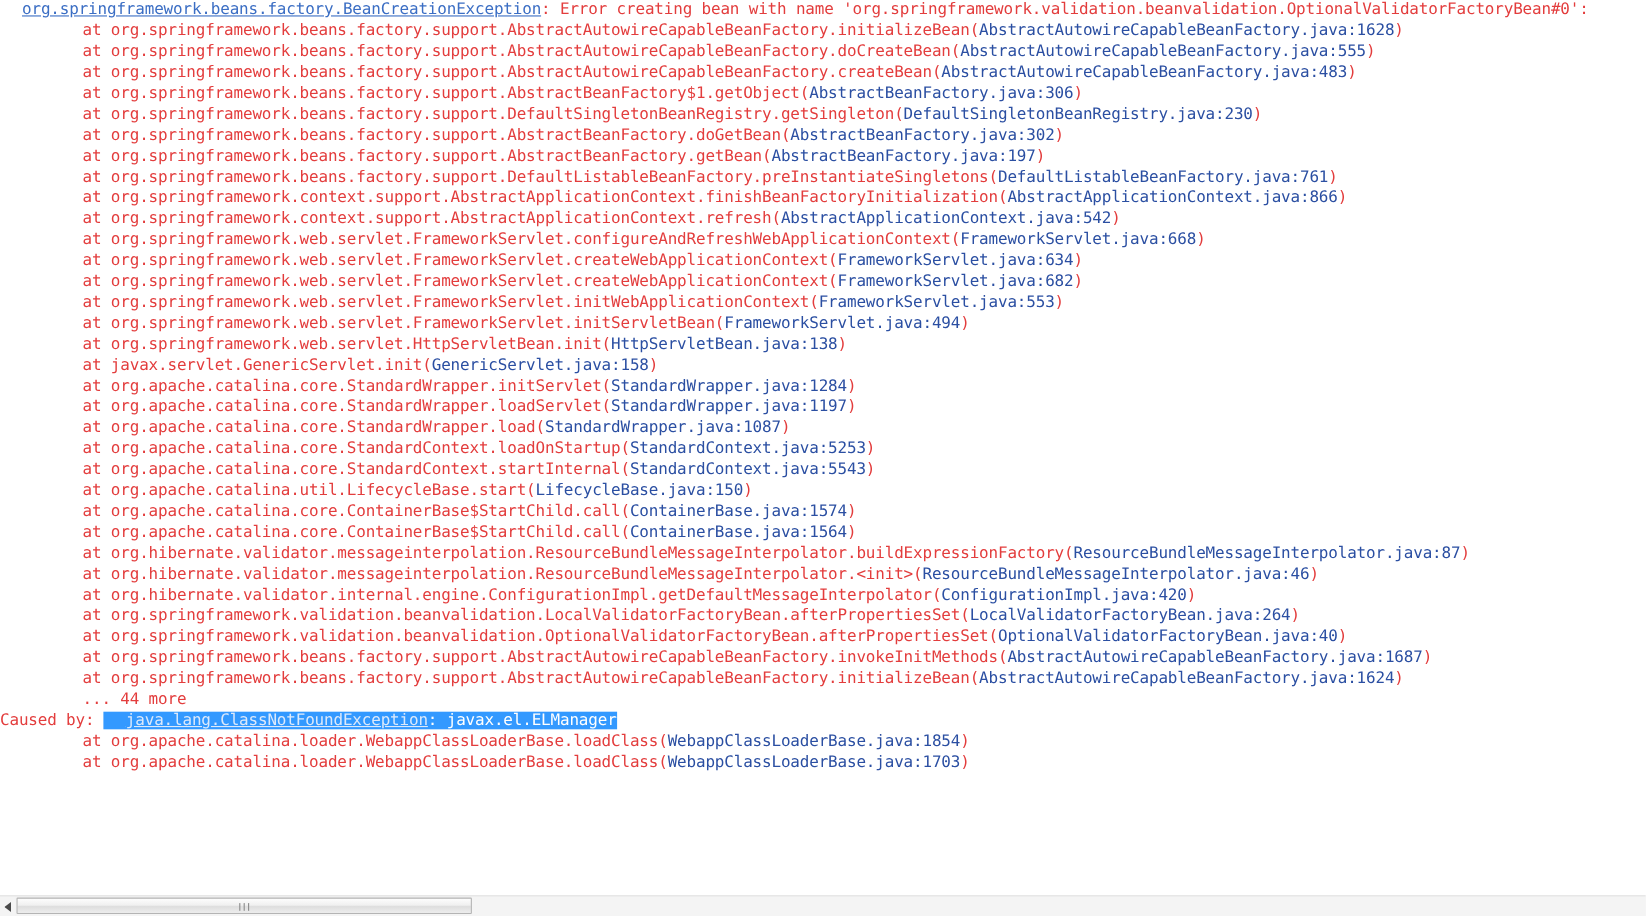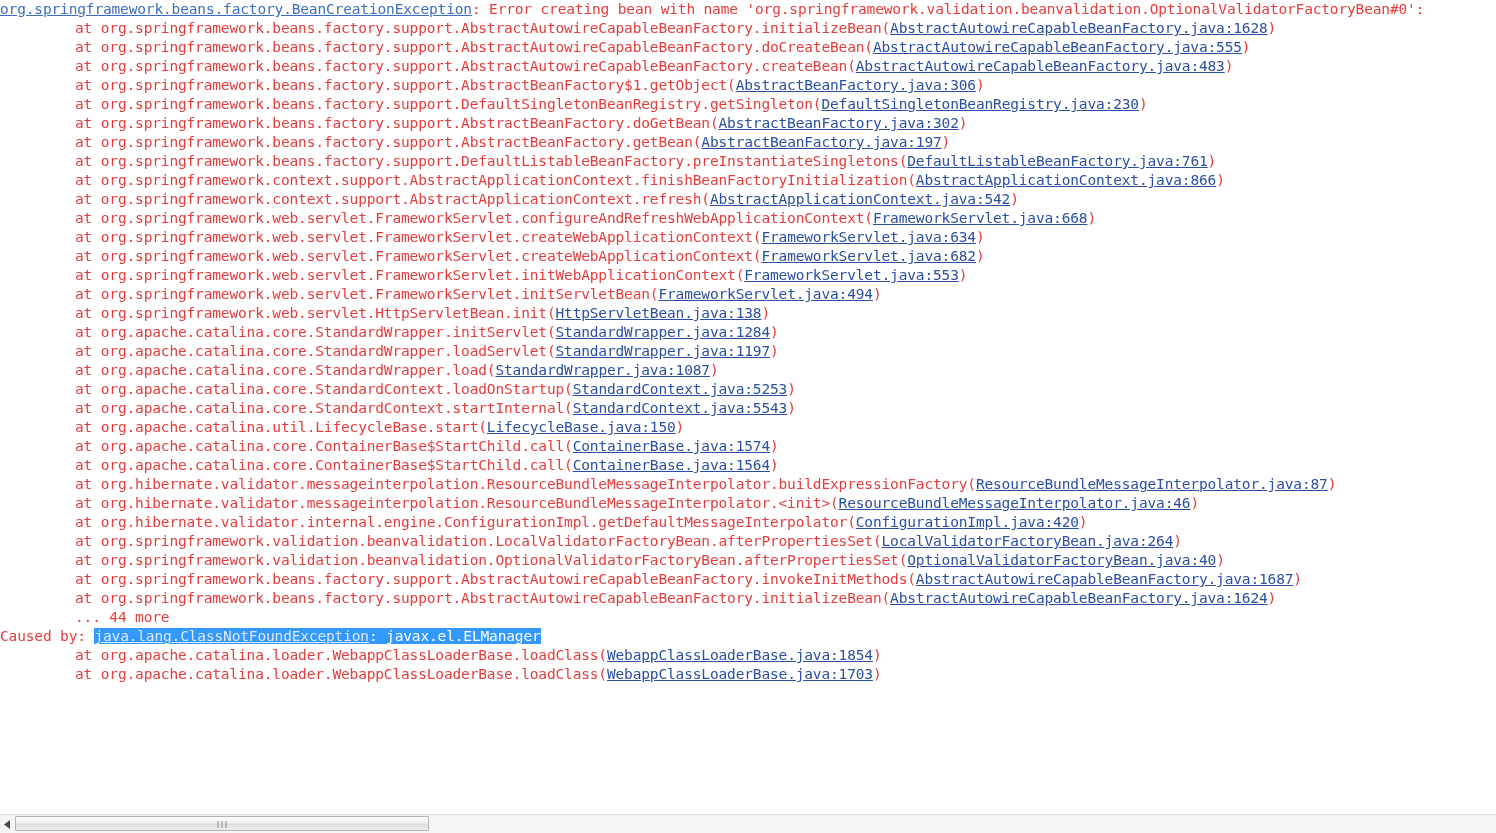--- a/index.html
+++ b/index.html
@@ -36,26 +36,26 @@
 
   .trace-line .indent {
     display: inline-block;
     width: 75px;
   }
 
   
   .xlink {
     color: #3b6ec4;
     text-decoration: underline;
+    padding-left: 20px;
   }
 
   
   .floc {
     color: #2b4fa2;
-    text-decoration: underline;
     text-align: center;
   }
 
   .sel {
     background: #3399ff;
     color: #ffffff;
   }
   .sel .xlink {
     color: #dce9fb;
     text-decoration: underline;
@@ -136,20 +136,21 @@
       <div class="trace-line"><span class="indent"></span><span>at org.springframework.beans.factory.support.AbstractBeanFactory.getBean(</span><span class="floc">AbstractBeanFactory.java:197</span><span>)</span></div>
       <div class="trace-line"><span class="indent"></span><span>at org.springframework.beans.factory.support.DefaultListableBeanFactory.preInstantiateSingletons(</span><span class="floc">DefaultListableBeanFactory.java:761</span><span>)</span></div>
       <div class="trace-line"><span class="indent"></span><span>at org.springframework.context.support.AbstractApplicationContext.finishBeanFactoryInitialization(</span><span class="floc">AbstractApplicationContext.java:866</span><span>)</span></div>
       <div class="trace-line"><span class="indent"></span><span>at org.springframework.context.support.AbstractApplicationContext.refresh(</span><span class="floc">AbstractApplicationContext.java:542</span><span>)</span></div>
       <div class="trace-line"><span class="indent"></span><span>at org.springframework.web.servlet.FrameworkServlet.configureAndRefreshWebApplicationContext(</span><span class="floc">FrameworkServlet.java:668</span><span>)</span></div>
       <div class="trace-line"><span class="indent"></span><span>at org.springframework.web.servlet.FrameworkServlet.createWebApplicationContext(</span><span class="floc">FrameworkServlet.java:634</span><span>)</span></div>
       <div class="trace-line"><span class="indent"></span><span>at org.springframework.web.servlet.FrameworkServlet.createWebApplicationContext(</span><span class="floc">FrameworkServlet.java:682</span><span>)</span></div>
       <div class="trace-line"><span class="indent"></span><span>at org.springframework.web.servlet.FrameworkServlet.initWebApplicationContext(</span><span class="floc">FrameworkServlet.java:553</span><span>)</span></div>
       <div class="trace-line"><span class="indent"></span><span>at org.springframework.web.servlet.FrameworkServlet.initServletBean(</span><span class="floc">FrameworkServlet.java:494</span><span>)</span></div>
       <div class="trace-line"><span class="indent"></span><span>at org.springframework.web.servlet.HttpServletBean.init(</span><span class="floc">HttpServletBean.java:138</span><span>)</span></div>
+      <div class="trace-line"><span class="indent"></span><span>at javax.servlet.GenericServlet.init(</span><span class="floc">GenericServlet.java:158</span><span>)</span></div>
       <div class="trace-line"><span class="indent"></span><span>at org.apache.catalina.core.StandardWrapper.initServlet(</span><span class="floc">StandardWrapper.java:1284</span><span>)</span></div>
       <div class="trace-line"><span class="indent"></span><span>at org.apache.catalina.core.StandardWrapper.loadServlet(</span><span class="floc">StandardWrapper.java:1197</span><span>)</span></div>
       <div class="trace-line"><span class="indent"></span><span>at org.apache.catalina.core.StandardWrapper.load(</span><span class="floc">StandardWrapper.java:1087</span><span>)</span></div>
       <div class="trace-line"><span class="indent"></span><span>at org.apache.catalina.core.StandardContext.loadOnStartup(</span><span class="floc">StandardContext.java:5253</span><span>)</span></div>
       <div class="trace-line"><span class="indent"></span><span>at org.apache.catalina.core.StandardContext.startInternal(</span><span class="floc">StandardContext.java:5543</span><span>)</span></div>
       <div class="trace-line"><span class="indent"></span><span>at org.apache.catalina.util.LifecycleBase.start(</span><span class="floc">LifecycleBase.java:150</span><span>)</span></div>
       <div class="trace-line"><span class="indent"></span><span>at org.apache.catalina.core.ContainerBase$StartChild.call(</span><span class="floc">ContainerBase.java:1574</span><span>)</span></div>
       <div class="trace-line"><span class="indent"></span><span>at org.apache.catalina.core.ContainerBase$StartChild.call(</span><span class="floc">ContainerBase.java:1564</span><span>)</span></div>
       <div class="trace-line"><span class="indent"></span><span>at org.hibernate.validator.messageinterpolation.ResourceBundleMessageInterpolator.buildExpressionFactory(</span><span class="floc">ResourceBundleMessageInterpolator.java:87</span><span>)</span></div>
       <div class="trace-line"><span class="indent"></span><span>at org.hibernate.validator.messageinterpolation.ResourceBundleMessageInterpolator.&lt;init&gt;(</span><span class="floc">ResourceBundleMessageInterpolator.java:46</span><span>)</span></div>

